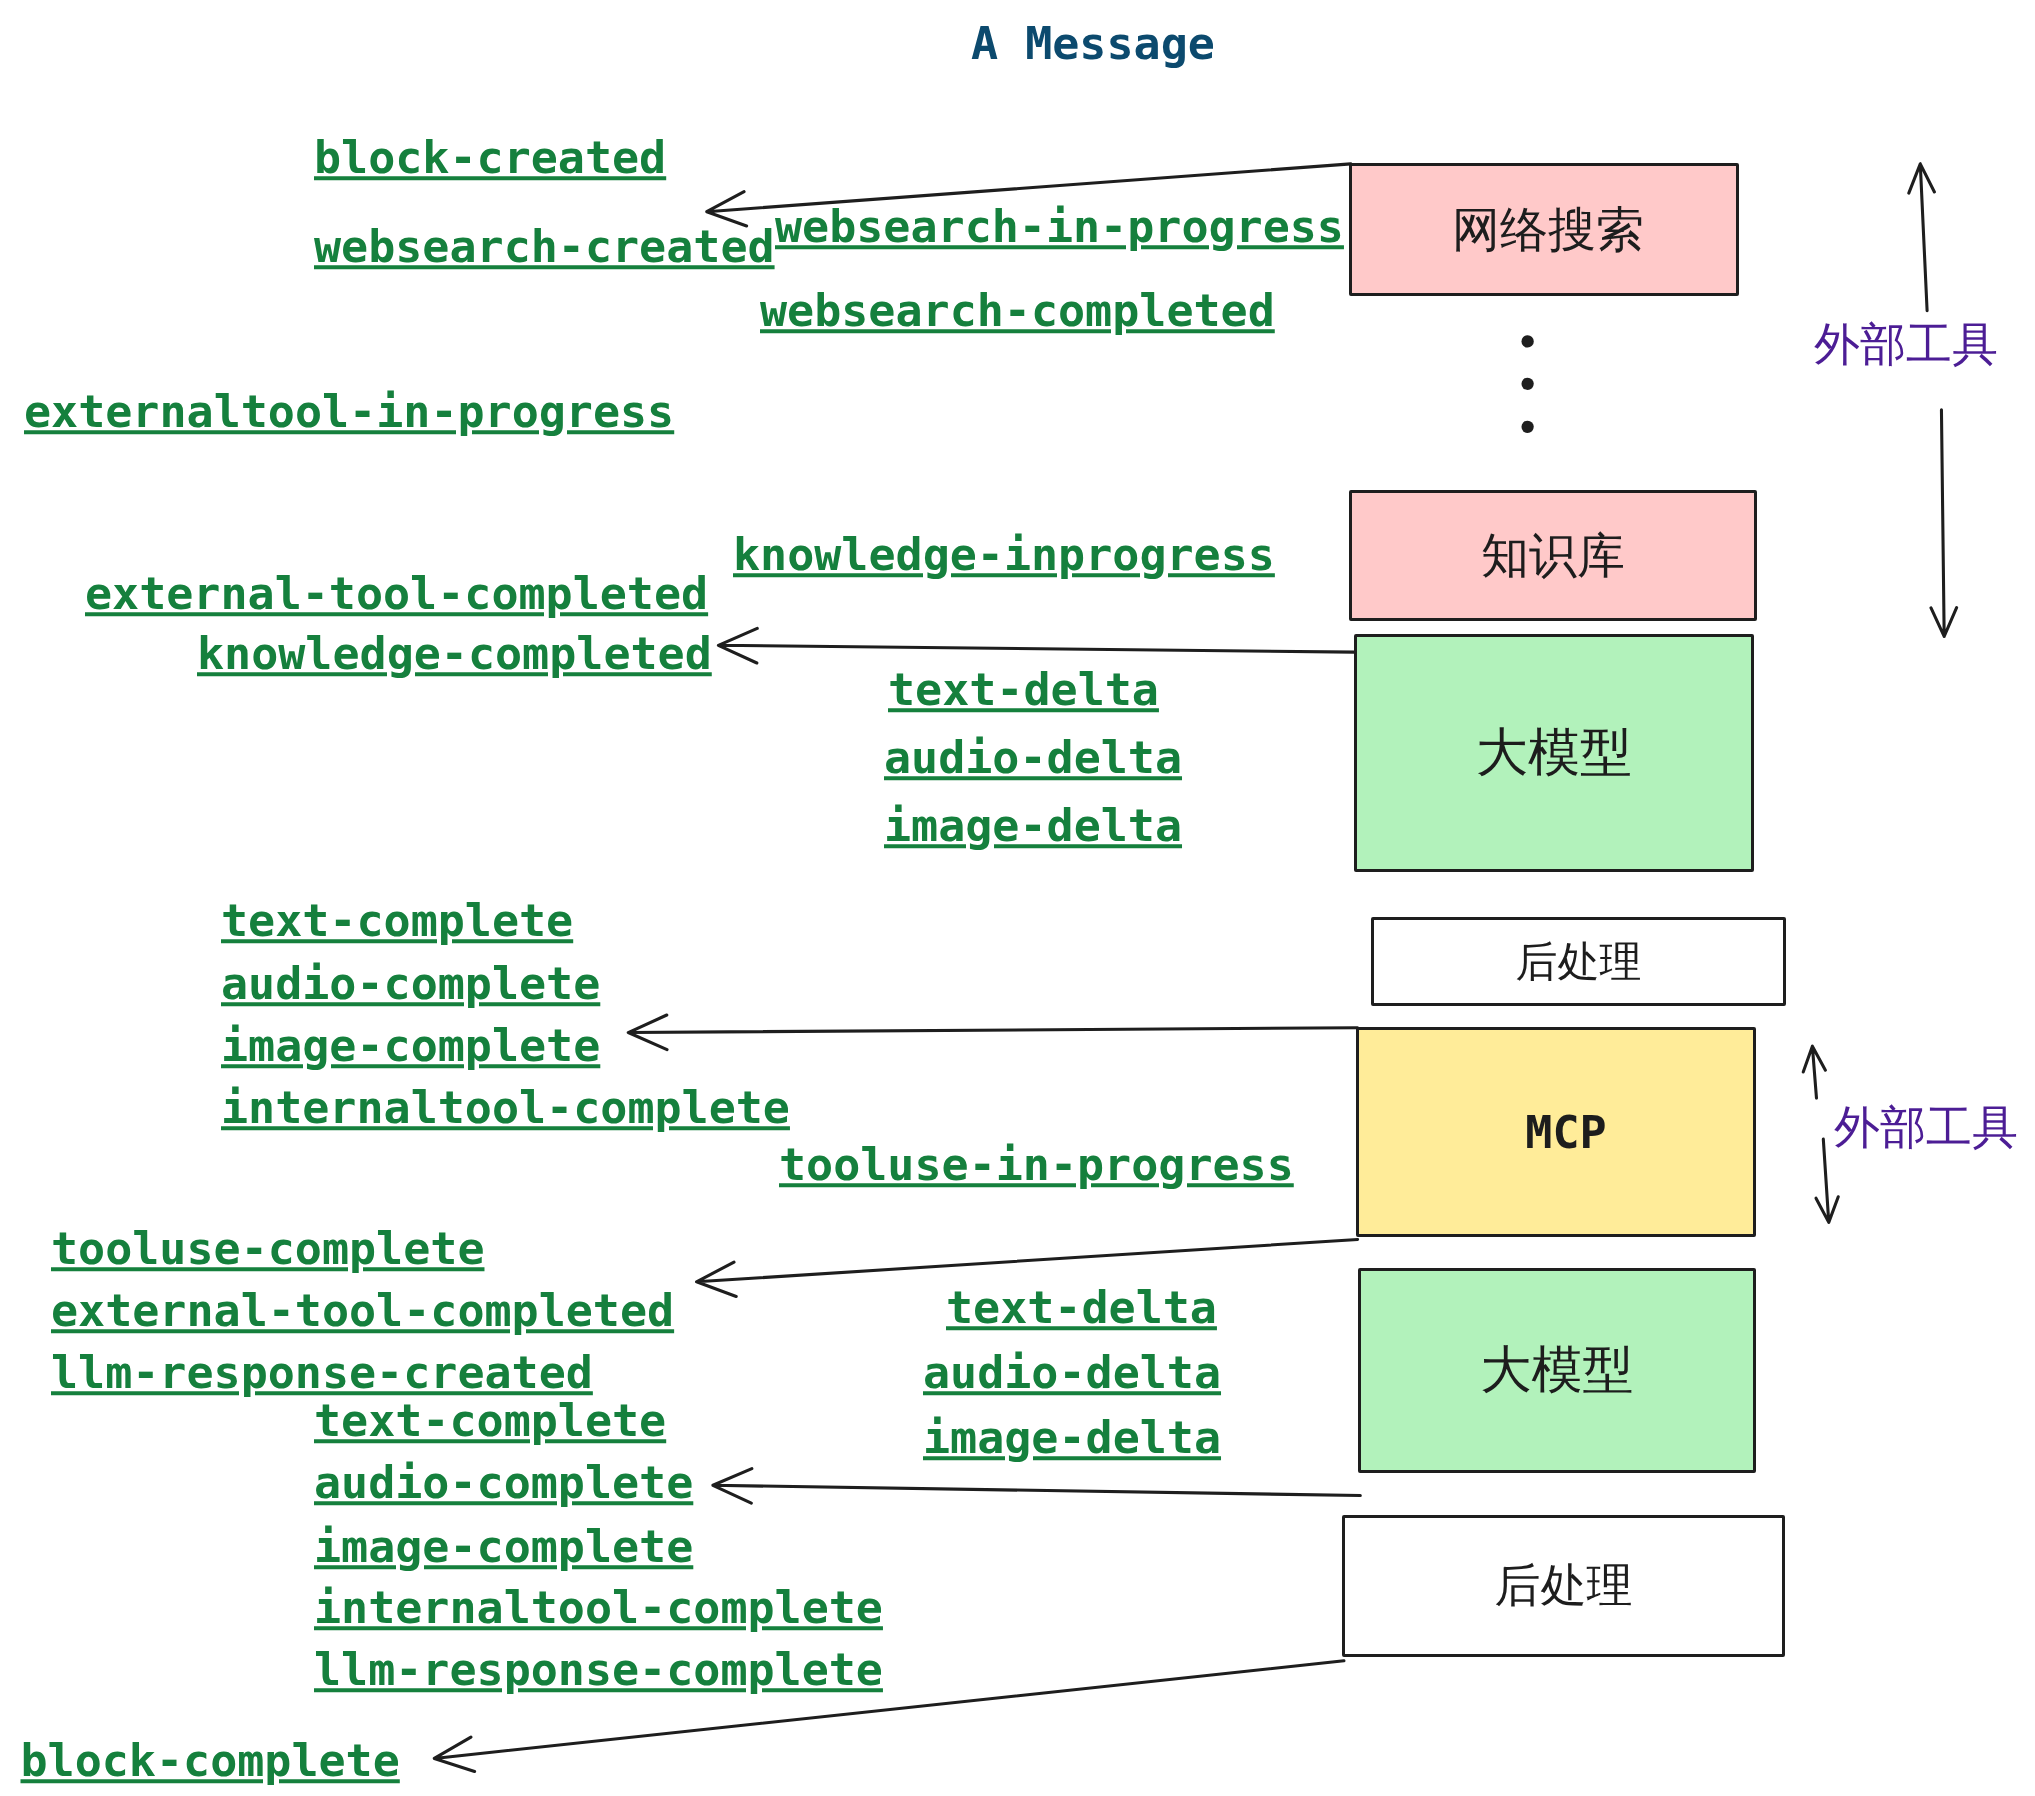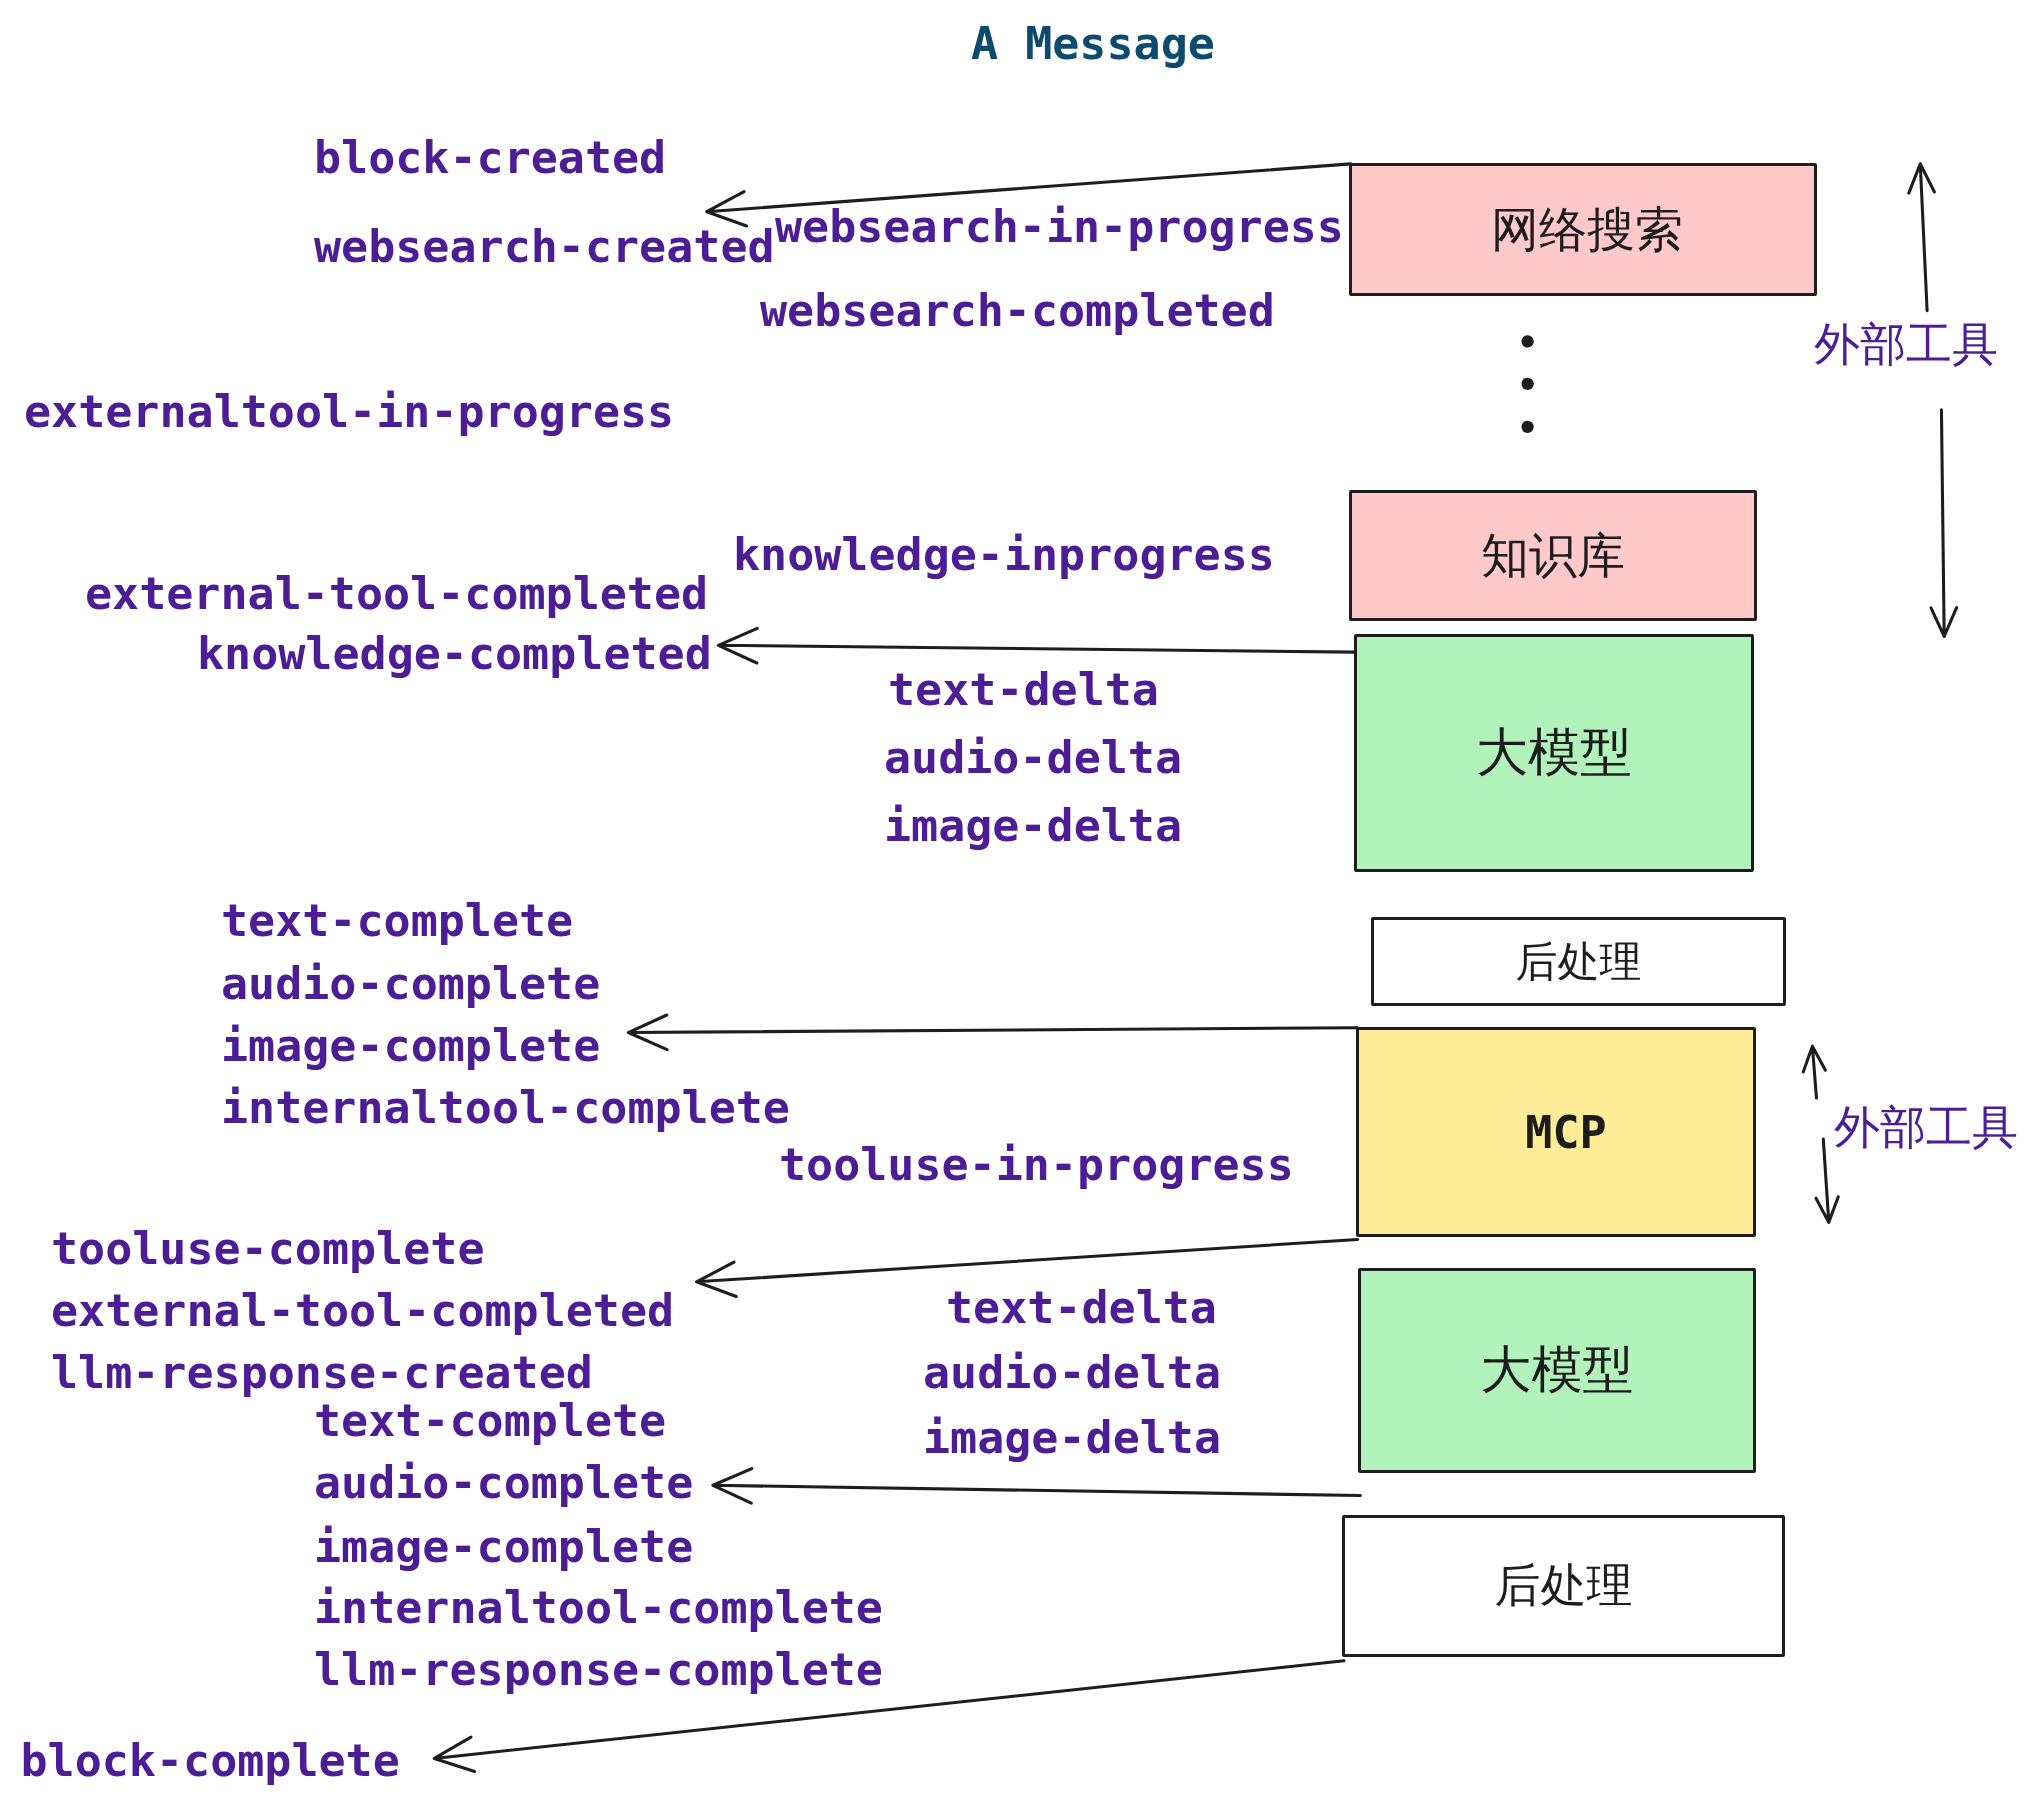--- a/index.html
+++ b/index.html
@@ -8,22 +8,23 @@
     width:2035px;
     height:1796px;
     background:#ffffff;
     overflow:hidden;
     font-family:"DejaVu Sans Mono",monospace;
   }
   .event{
     position:absolute;
     transform:translateY(-50%);
     font:600 45px/1.1 "DejaVu Sans Mono",monospace;
-    color:#4c1d95;
+    color:#15803d;
     white-space:nowrap;
+    text-decoration:underline;
   }
   .title{
     position:absolute;
     transform:translateY(-50%);
     font:600 45px/1.1 "DejaVu Sans Mono",monospace;
     color:#0c4a6e;
     white-space:nowrap;
   }
   .box{
     position:absolute;
@@ -72,21 +73,21 @@
       <path d="M 2822 455 L 2812 240 M 2832.7 281.1 L 2812 240 L 2795.2 282.8" fill="none" stroke="#1e1e1e" stroke-width="4.5" stroke-linecap="round" stroke-linejoin="round"></path>
       <path d="M 2843 600 L 2847 932 M 2827.7 890.2 L 2847 932 L 2865.2 889.8" fill="none" stroke="#1e1e1e" stroke-width="4.5" stroke-linecap="round" stroke-linejoin="round"></path>
       <path d="M 2660 1608 L 2654 1532 M 2673.1 1567.1 L 2654 1532 L 2640.6 1569.7" fill="none" stroke="#1e1e1e" stroke-width="4.5" stroke-linecap="round" stroke-linejoin="round"></path>
       <path d="M 2670 1668 L 2678 1790 M 2659.3 1754.6 L 2678 1790 L 2691.9 1752.5" fill="none" stroke="#1e1e1e" stroke-width="4.5" stroke-linecap="round" stroke-linejoin="round"></path>
       <circle cx="2237" cy="500" r="9" fill="#1e1e1e"></circle>
       <circle cx="2237" cy="562" r="9" fill="#1e1e1e"></circle>
       <circle cx="2237" cy="625" r="9" fill="#1e1e1e"></circle>
     </svg>
   <div class="title" id="title-el" style="left: 971px; top: 44px;">A Message</div>
   <div id="boxes-layer">
-      <div class="box" style="left: 1349px; top: 163px; width: 468px; height: 133px; background: rgb(255, 201, 201); padding-left: 8px;">
+      <div class="box" style="left: 1349px; top: 163px; width: 390px; height: 133px; background: rgb(255, 201, 201); padding-left: 8px;">
         <span class="box-label" style="font-size: 48px;">网络搜索</span>
       </div>
       <div class="box" style="left: 1349px; top: 490px; width: 408px; height: 131px; background: rgb(255, 201, 201);">
         <span class="box-label" style="font-size: 48px;">知识库</span>
       </div>
       <div class="box" style="left: 1354px; top: 634px; width: 400px; height: 238px; background: rgb(178, 242, 187);">
         <span class="box-label" style="font-size: 52px;">大模型</span>
       </div>
       <div class="box" style="left: 1371px; top: 917px; width: 415px; height: 89px; background: rgb(255, 255, 255);">
         <span class="box-label" style="font-size: 42px;">后处理</span>

